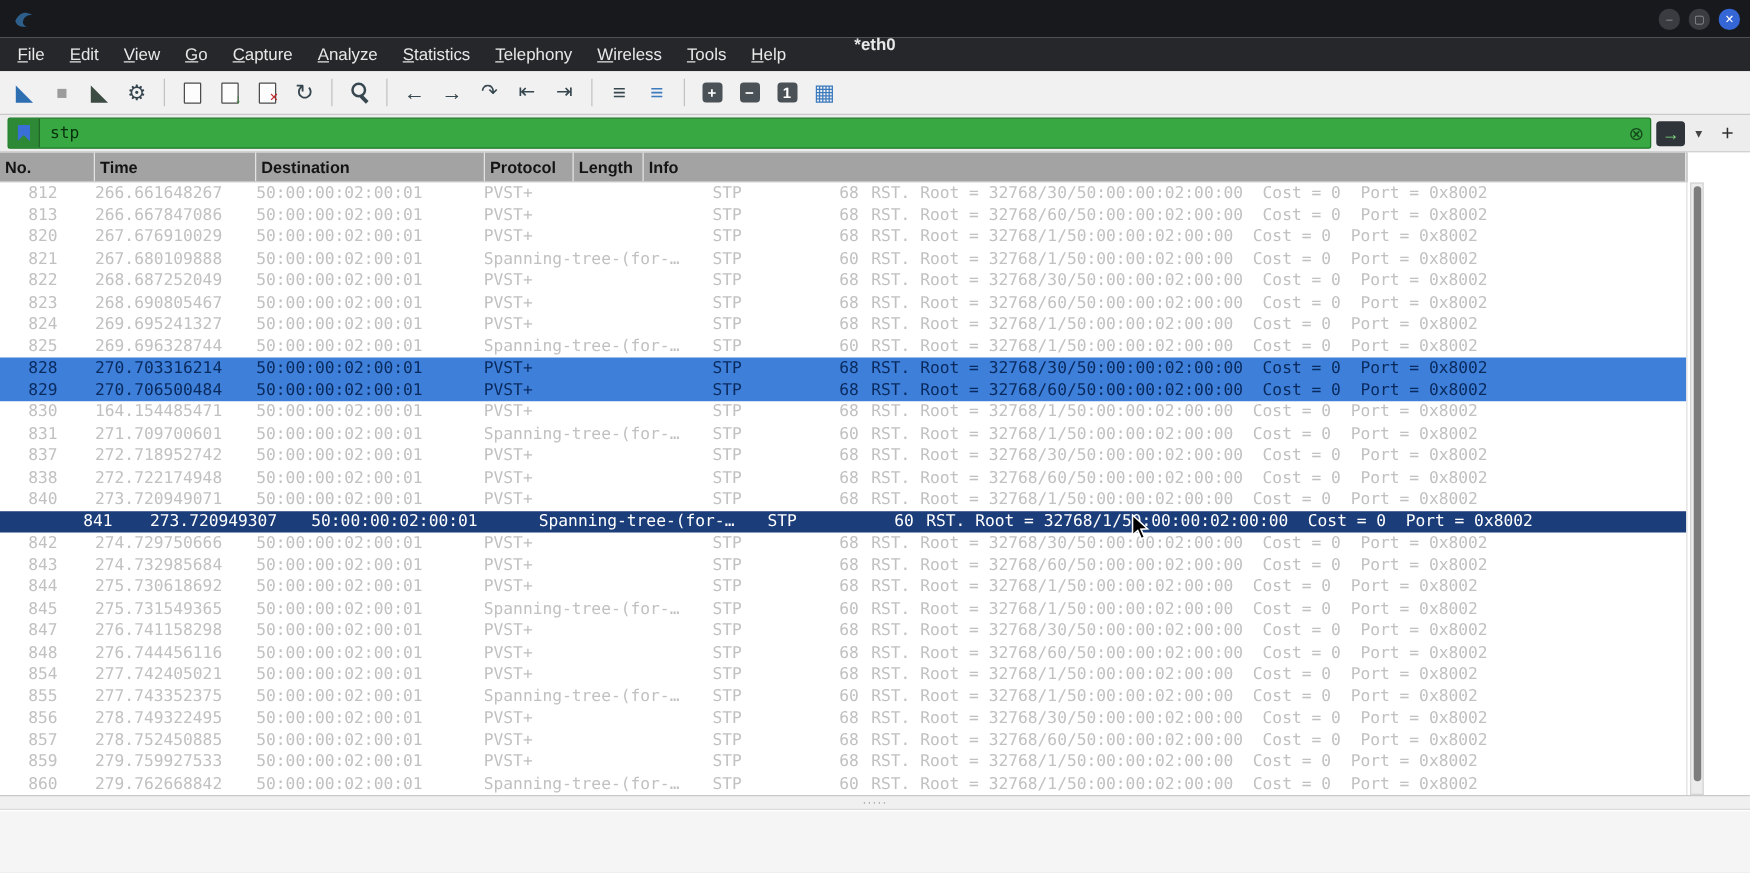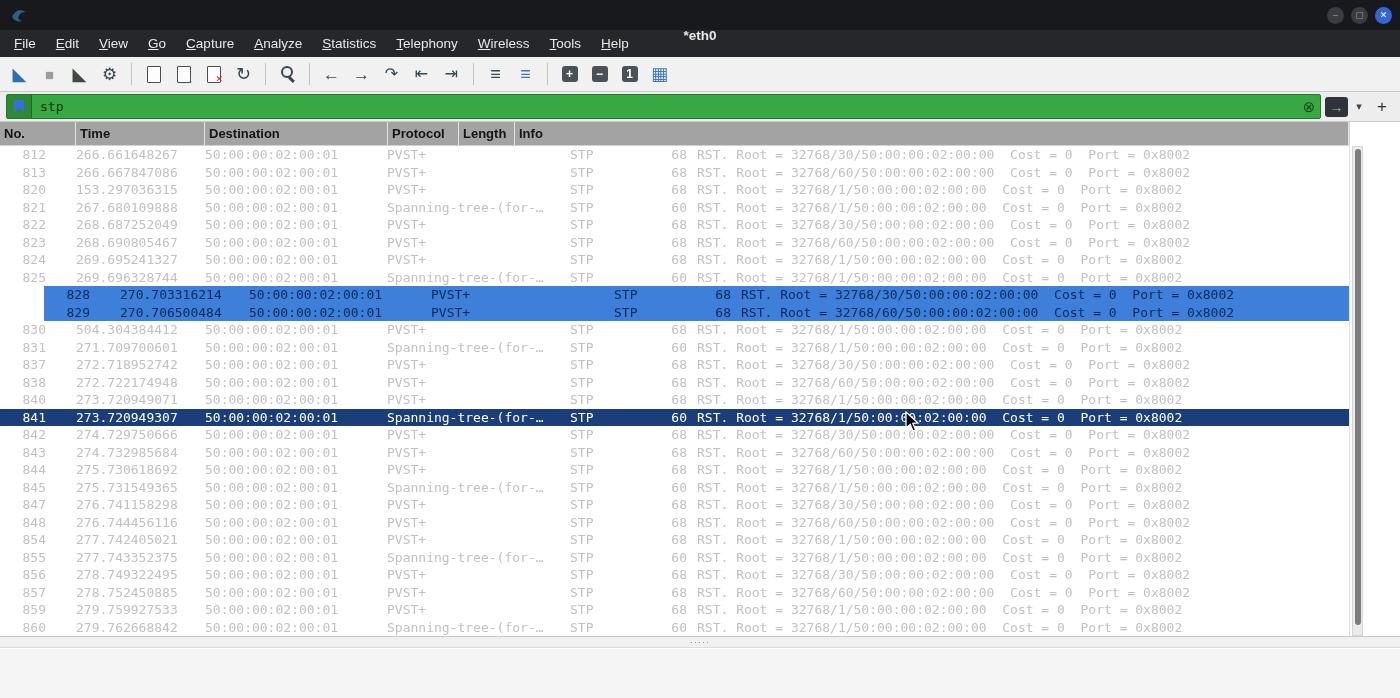--- a/index.html
+++ b/index.html
@@ -62,22 +62,22 @@
   .fplus{width:24px;height:24px;display:flex;align-items:center;justify-content:center;color:#2f2f2f;font-size:17px;}
   .fplus::before{content:"+";}
 
   
   .listwrap{position:relative;background:#fff;flex:0 0 auto;}
   .pheader{height:24px;width:1350px;display:flex;align-items:center;background:#a3a3a3;border-bottom:1px solid #d2d2d2;border-right:1px solid #d2d2d2;font-size:13px;font-weight:600;color:#141414;box-sizing:border-box;}
   .pheader .pc{height:100%;display:flex;align-items:center;border-right:1px solid #e3e3e3;padding-left:4px;box-sizing:border-box;text-align:right;}
   .plist{height:490px;width:1350px;background:#fff;border-right:1px solid #e0e0e0;overflow:hidden;font-family:"DejaVu Sans Mono","Liberation Mono",monospace;font-size:13px;box-sizing:border-box;}
   .prow{height:17.5px;display:flex;align-items:center;white-space:pre;color:#333;}
   .prow.dim{color:var(--row-dim-text);}
-  .prow.highlight{background:var(--row-highlight-bg);color:var(--row-highlight-text);margin-left:44px;}
-  .prow.selected{background:var(--row-selected-bg);color:var(--row-selected-text);}
+  .prow.highlight{background:var(--row-highlight-bg);color:var(--row-highlight-text);}
+  .prow.selected{background:var(--row-selected-bg);color:var(--row-selected-text);padding-left:44px;}
   .pc{display:inline-block;box-sizing:border-box;overflow:hidden;}
   .c-no{width:76px;text-align:right;padding-right:30px;}
   .c-time{width:129px;}
   .c-src{width:182px;}
   .c-dst{width:183px;}
   .c-proto{width:71px;}
   .c-len{width:56px;text-align:right;padding-right:10px;}
   .c-info{flex:1;}
   .pheader .c-no{text-align:left;padding-right:0;}
   .pheader .c-len{text-align:left;padding-right:0;}
@@ -171,29 +171,29 @@
         <span class="pc c-no">No.</span>
         <span class="pc c-time">Time</span>
         <span class="pc c-dst">Destination</span>
         <span class="pc c-proto">Protocol</span>
         <span class="pc c-len">Length</span>
         <span class="pc c-info">Info</span>
       </div>
     <div class="plist">
         <div class="prow dim"><span class="pc c-no">812</span><span class="pc c-time">266.661648267</span><span class="pc c-src">50:00:00:02:00:01</span><span class="pc c-dst">PVST+</span><span class="pc c-proto">STP</span><span class="pc c-len">68</span><span class="pc c-info">RST. Root = 32768/30/50:00:00:02:00:00  Cost = 0  Port = 0x8002</span></div>
         <div class="prow dim"><span class="pc c-no">813</span><span class="pc c-time">266.667847086</span><span class="pc c-src">50:00:00:02:00:01</span><span class="pc c-dst">PVST+</span><span class="pc c-proto">STP</span><span class="pc c-len">68</span><span class="pc c-info">RST. Root = 32768/60/50:00:00:02:00:00  Cost = 0  Port = 0x8002</span></div>
-        <div class="prow dim"><span class="pc c-no">820</span><span class="pc c-time">153.297036315</span><span class="pc c-src">50:00:00:02:00:01</span><span class="pc c-dst">PVST+</span><span class="pc c-proto">STP</span><span class="pc c-len">68</span><span class="pc c-info">RST. Root = 32768/1/50:00:00:02:00:00  Cost = 0  Port = 0x8002</span></div>
+        <div class="prow dim"><span class="pc c-no">820</span><span class="pc c-time">267.676910029</span><span class="pc c-src">50:00:00:02:00:01</span><span class="pc c-dst">PVST+</span><span class="pc c-proto">STP</span><span class="pc c-len">68</span><span class="pc c-info">RST. Root = 32768/1/50:00:00:02:00:00  Cost = 0  Port = 0x8002</span></div>
         <div class="prow dim"><span class="pc c-no">821</span><span class="pc c-time">267.680109888</span><span class="pc c-src">50:00:00:02:00:01</span><span class="pc c-dst">Spanning-tree-(for-…</span><span class="pc c-proto">STP</span><span class="pc c-len">60</span><span class="pc c-info">RST. Root = 32768/1/50:00:00:02:00:00  Cost = 0  Port = 0x8002</span></div>
         <div class="prow dim"><span class="pc c-no">822</span><span class="pc c-time">268.687252049</span><span class="pc c-src">50:00:00:02:00:01</span><span class="pc c-dst">PVST+</span><span class="pc c-proto">STP</span><span class="pc c-len">68</span><span class="pc c-info">RST. Root = 32768/30/50:00:00:02:00:00  Cost = 0  Port = 0x8002</span></div>
         <div class="prow dim"><span class="pc c-no">823</span><span class="pc c-time">268.690805467</span><span class="pc c-src">50:00:00:02:00:01</span><span class="pc c-dst">PVST+</span><span class="pc c-proto">STP</span><span class="pc c-len">68</span><span class="pc c-info">RST. Root = 32768/60/50:00:00:02:00:00  Cost = 0  Port = 0x8002</span></div>
         <div class="prow dim"><span class="pc c-no">824</span><span class="pc c-time">269.695241327</span><span class="pc c-src">50:00:00:02:00:01</span><span class="pc c-dst">PVST+</span><span class="pc c-proto">STP</span><span class="pc c-len">68</span><span class="pc c-info">RST. Root = 32768/1/50:00:00:02:00:00  Cost = 0  Port = 0x8002</span></div>
         <div class="prow dim"><span class="pc c-no">825</span><span class="pc c-time">269.696328744</span><span class="pc c-src">50:00:00:02:00:01</span><span class="pc c-dst">Spanning-tree-(for-…</span><span class="pc c-proto">STP</span><span class="pc c-len">60</span><span class="pc c-info">RST. Root = 32768/1/50:00:00:02:00:00  Cost = 0  Port = 0x8002</span></div>
         <div class="prow highlight"><span class="pc c-no">828</span><span class="pc c-time">270.703316214</span><span class="pc c-src">50:00:00:02:00:01</span><span class="pc c-dst">PVST+</span><span class="pc c-proto">STP</span><span class="pc c-len">68</span><span class="pc c-info">RST. Root = 32768/30/50:00:00:02:00:00  Cost = 0  Port = 0x8002</span></div>
         <div class="prow highlight"><span class="pc c-no">829</span><span class="pc c-time">270.706500484</span><span class="pc c-src">50:00:00:02:00:01</span><span class="pc c-dst">PVST+</span><span class="pc c-proto">STP</span><span class="pc c-len">68</span><span class="pc c-info">RST. Root = 32768/60/50:00:00:02:00:00  Cost = 0  Port = 0x8002</span></div>
-        <div class="prow dim"><span class="pc c-no">830</span><span class="pc c-time">504.304384412</span><span class="pc c-src">50:00:00:02:00:01</span><span class="pc c-dst">PVST+</span><span class="pc c-proto">STP</span><span class="pc c-len">68</span><span class="pc c-info">RST. Root = 32768/1/50:00:00:02:00:00  Cost = 0  Port = 0x8002</span></div>
+        <div class="prow dim"><span class="pc c-no">830</span><span class="pc c-time">164.154485471</span><span class="pc c-src">50:00:00:02:00:01</span><span class="pc c-dst">PVST+</span><span class="pc c-proto">STP</span><span class="pc c-len">68</span><span class="pc c-info">RST. Root = 32768/1/50:00:00:02:00:00  Cost = 0  Port = 0x8002</span></div>
         <div class="prow dim"><span class="pc c-no">831</span><span class="pc c-time">271.709700601</span><span class="pc c-src">50:00:00:02:00:01</span><span class="pc c-dst">Spanning-tree-(for-…</span><span class="pc c-proto">STP</span><span class="pc c-len">60</span><span class="pc c-info">RST. Root = 32768/1/50:00:00:02:00:00  Cost = 0  Port = 0x8002</span></div>
         <div class="prow dim"><span class="pc c-no">837</span><span class="pc c-time">272.718952742</span><span class="pc c-src">50:00:00:02:00:01</span><span class="pc c-dst">PVST+</span><span class="pc c-proto">STP</span><span class="pc c-len">68</span><span class="pc c-info">RST. Root = 32768/30/50:00:00:02:00:00  Cost = 0  Port = 0x8002</span></div>
         <div class="prow dim"><span class="pc c-no">838</span><span class="pc c-time">272.722174948</span><span class="pc c-src">50:00:00:02:00:01</span><span class="pc c-dst">PVST+</span><span class="pc c-proto">STP</span><span class="pc c-len">68</span><span class="pc c-info">RST. Root = 32768/60/50:00:00:02:00:00  Cost = 0  Port = 0x8002</span></div>
         <div class="prow dim"><span class="pc c-no">840</span><span class="pc c-time">273.720949071</span><span class="pc c-src">50:00:00:02:00:01</span><span class="pc c-dst">PVST+</span><span class="pc c-proto">STP</span><span class="pc c-len">68</span><span class="pc c-info">RST. Root = 32768/1/50:00:00:02:00:00  Cost = 0  Port = 0x8002</span></div>
         <div class="prow selected"><span class="pc c-no">841</span><span class="pc c-time">273.720949307</span><span class="pc c-src">50:00:00:02:00:01</span><span class="pc c-dst">Spanning-tree-(for-…</span><span class="pc c-proto">STP</span><span class="pc c-len">60</span><span class="pc c-info">RST. Root = 32768/1/50:00:00:02:00:00  Cost = 0  Port = 0x8002</span></div>
         <div class="prow dim"><span class="pc c-no">842</span><span class="pc c-time">274.729750666</span><span class="pc c-src">50:00:00:02:00:01</span><span class="pc c-dst">PVST+</span><span class="pc c-proto">STP</span><span class="pc c-len">68</span><span class="pc c-info">RST. Root = 32768/30/50:00:00:02:00:00  Cost = 0  Port = 0x8002</span></div>
         <div class="prow dim"><span class="pc c-no">843</span><span class="pc c-time">274.732985684</span><span class="pc c-src">50:00:00:02:00:01</span><span class="pc c-dst">PVST+</span><span class="pc c-proto">STP</span><span class="pc c-len">68</span><span class="pc c-info">RST. Root = 32768/60/50:00:00:02:00:00  Cost = 0  Port = 0x8002</span></div>
         <div class="prow dim"><span class="pc c-no">844</span><span class="pc c-time">275.730618692</span><span class="pc c-src">50:00:00:02:00:01</span><span class="pc c-dst">PVST+</span><span class="pc c-proto">STP</span><span class="pc c-len">68</span><span class="pc c-info">RST. Root = 32768/1/50:00:00:02:00:00  Cost = 0  Port = 0x8002</span></div>
         <div class="prow dim"><span class="pc c-no">845</span><span class="pc c-time">275.731549365</span><span class="pc c-src">50:00:00:02:00:01</span><span class="pc c-dst">Spanning-tree-(for-…</span><span class="pc c-proto">STP</span><span class="pc c-len">60</span><span class="pc c-info">RST. Root = 32768/1/50:00:00:02:00:00  Cost = 0  Port = 0x8002</span></div>
         <div class="prow dim"><span class="pc c-no">847</span><span class="pc c-time">276.741158298</span><span class="pc c-src">50:00:00:02:00:01</span><span class="pc c-dst">PVST+</span><span class="pc c-proto">STP</span><span class="pc c-len">68</span><span class="pc c-info">RST. Root = 32768/30/50:00:00:02:00:00  Cost = 0  Port = 0x8002</span></div>

